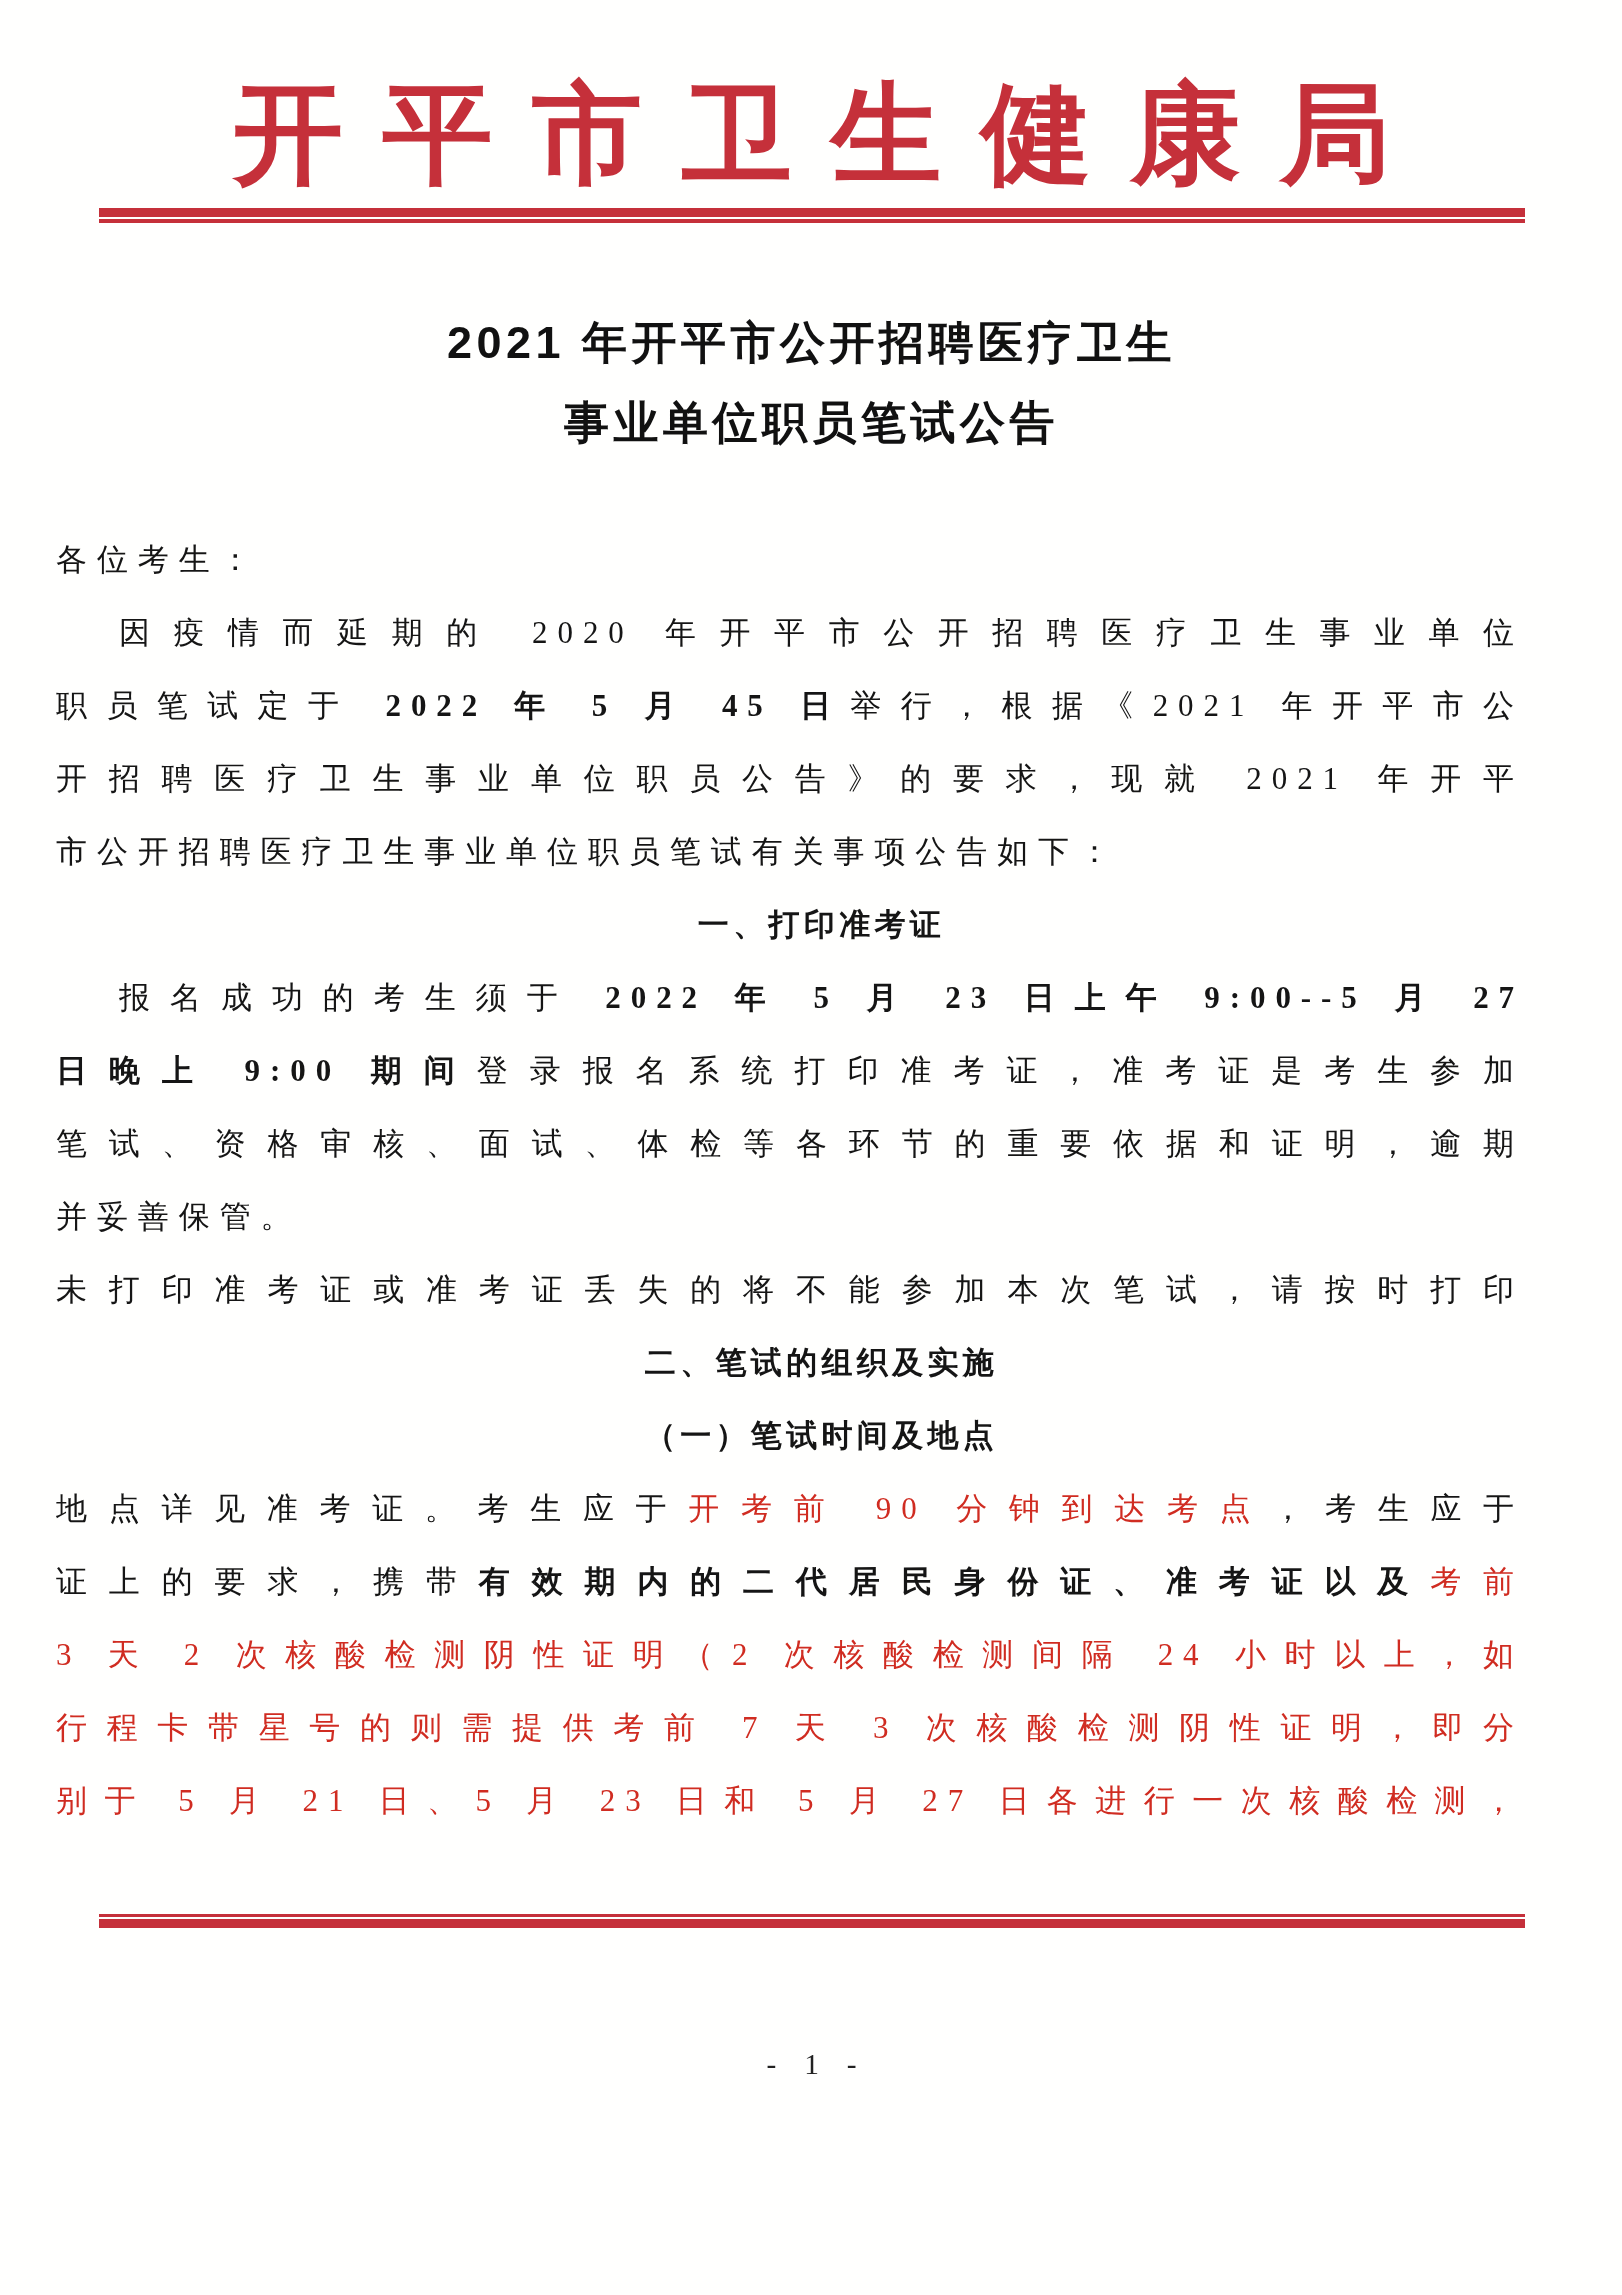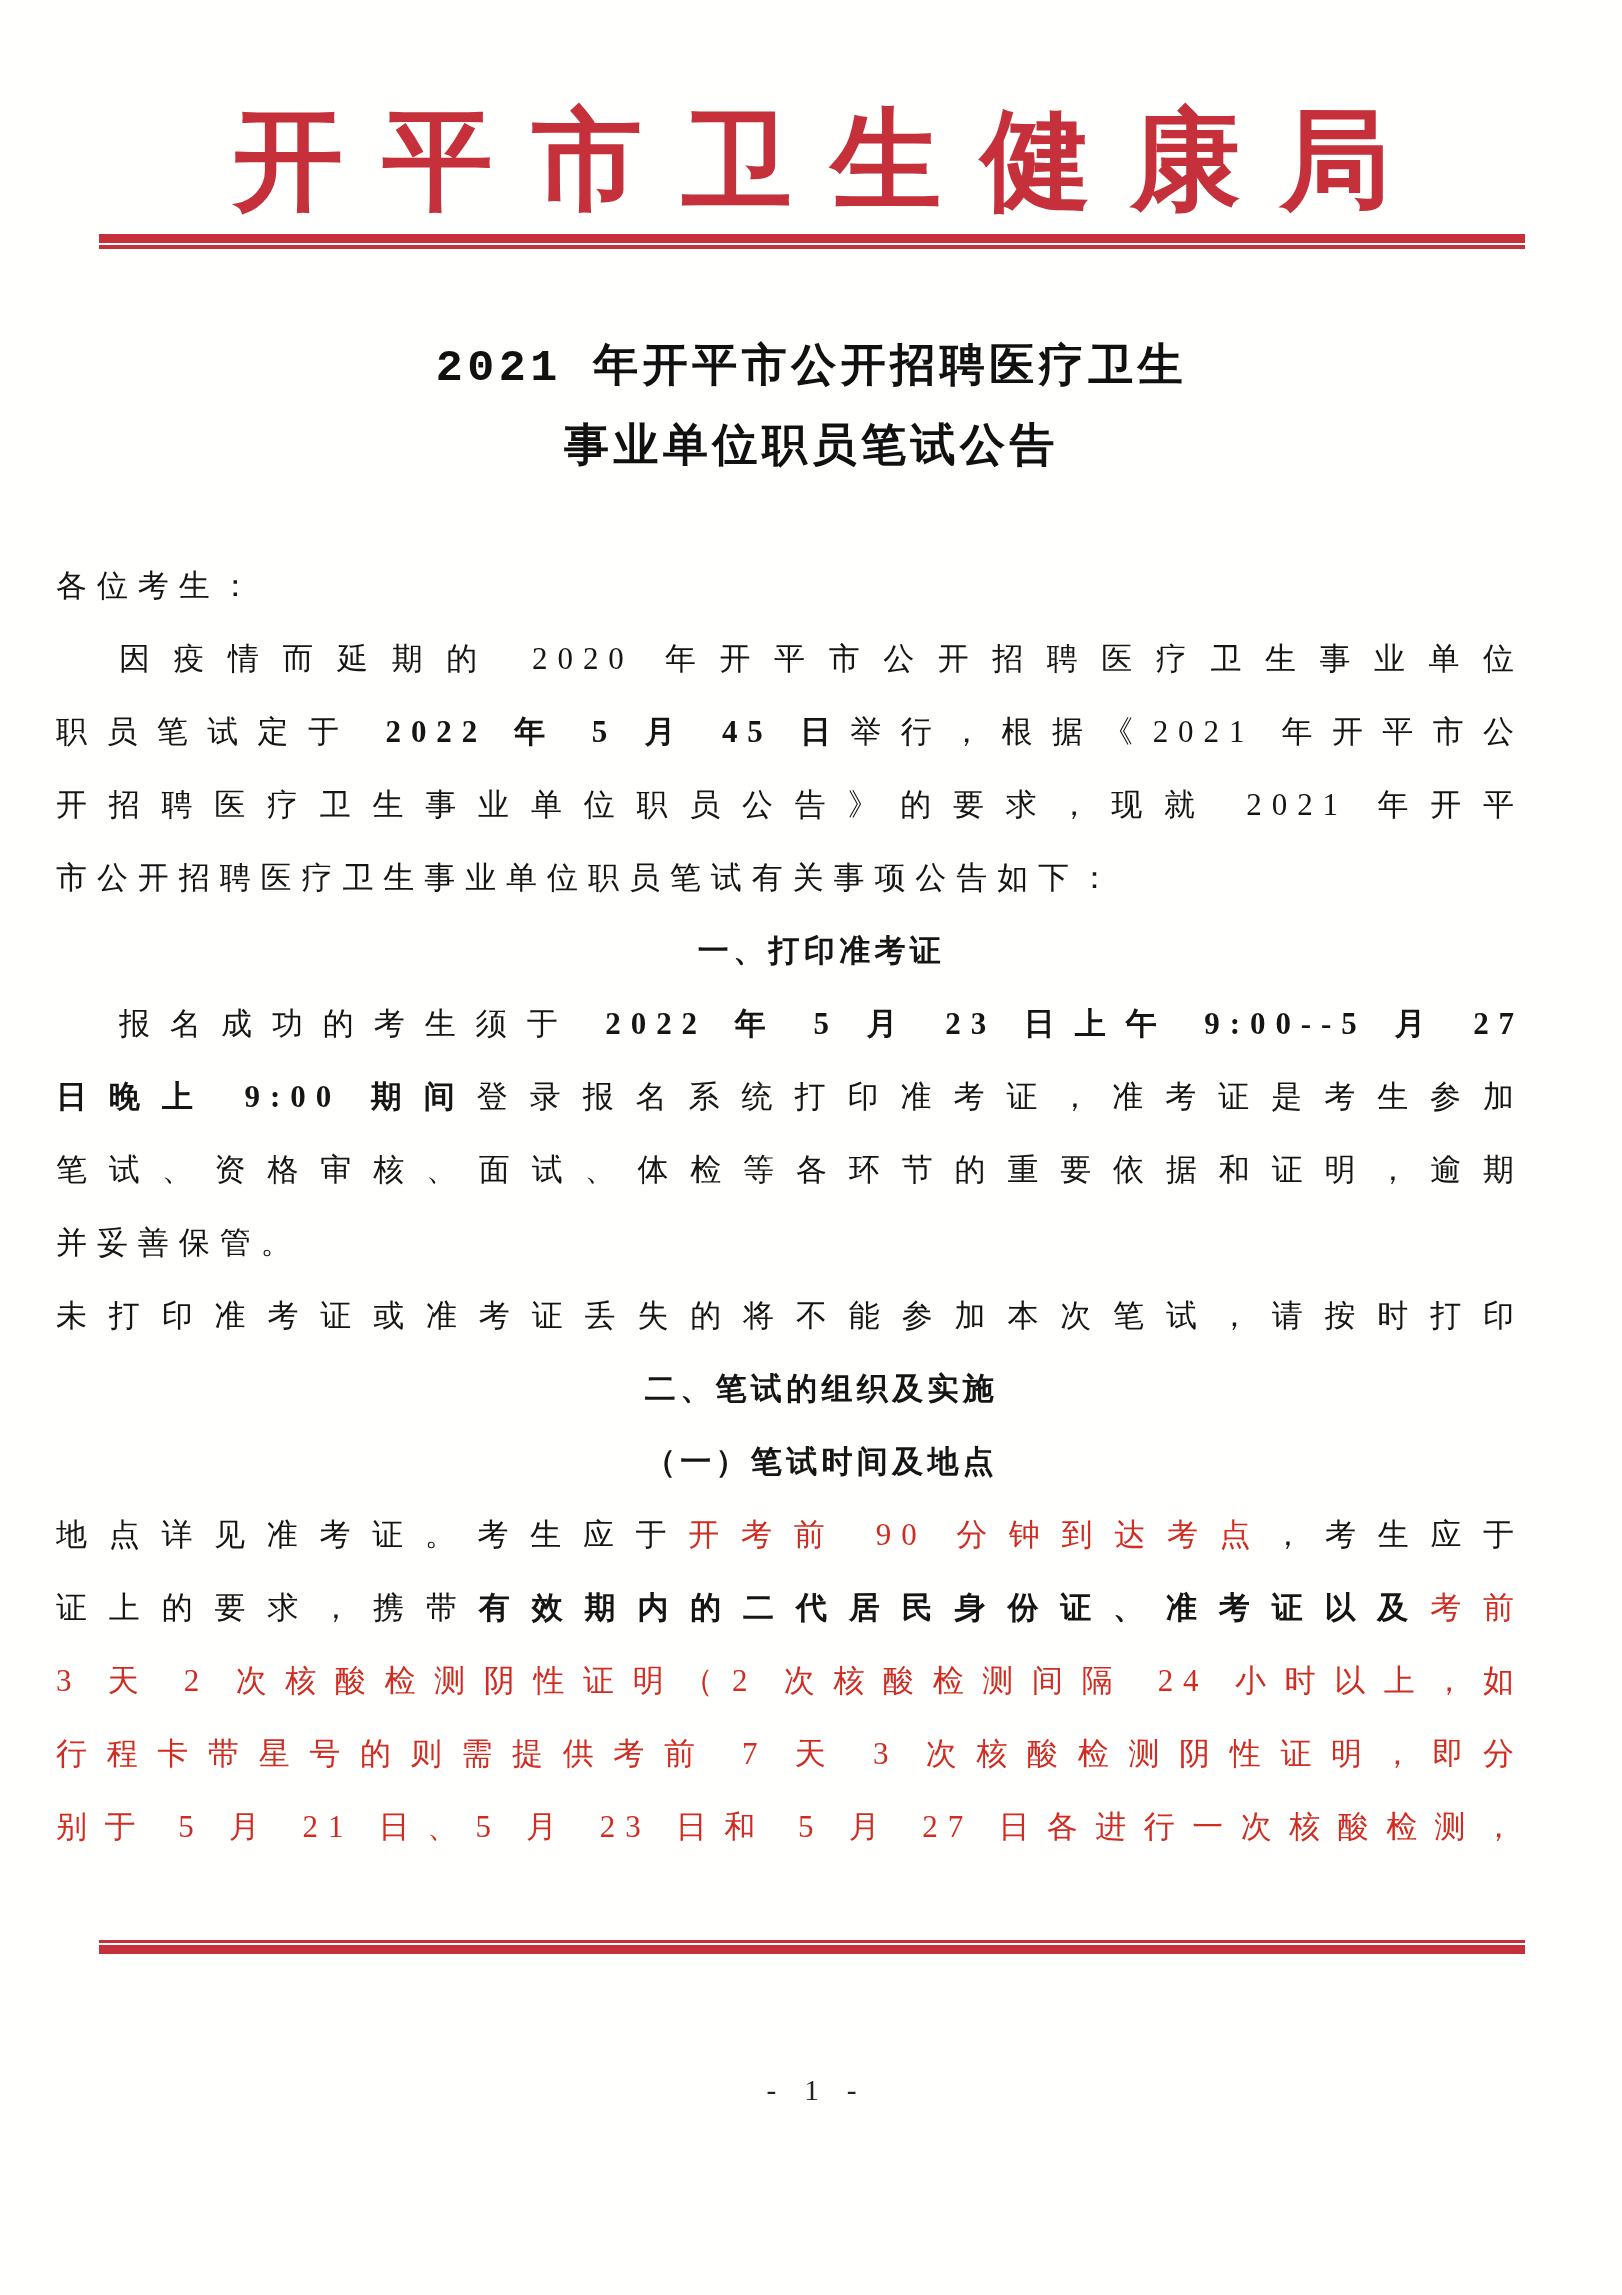--- a/index.html
+++ b/index.html
@@ -11,41 +11,41 @@
     position:relative;
     width:1623px;
     height:2295px;
     background:#fffffe;
     overflow:hidden;
     font-family:"Liberation Serif","DejaVu Serif",serif;
     color:#1a1a1a;
   }
   
   .agency{
-    padding-top:97px;
+    padding-top:71px;
     text-align:center;
     font-size:110px;
     line-height:128px;
     font-weight:700;
     letter-spacing:0.36em;
     text-indent:0.36em; 
     color:var(--brand-red);
     font-family:"Liberation Serif","DejaVu Serif",serif;
   }
   .rules{margin:9.2px 98px 0 99px;}
   .rule-thick{height:8.5px;background:var(--brand-red);}
   .rule-thin{height:3.3px;background:var(--brand-red);margin-top:2.6px;}
   .rules.footer{margin-top:77px;}
   .rules.footer .rule-thin{margin-top:0;}
   .rules.footer .rule-thick{margin-top:2.6px;}
   
   .doc-title{
     margin-top:80px;
     text-align:center;
-    font-family:Liberation Mono, monospace;
+    font-family:Liberation Sans, sans-serif;
     font-weight:700;
     font-size:45px;
     line-height:80px;
     color:#111;
     letter-spacing:0.10em;
   }
   
   .body-text{
     margin:60px 99px 0 56px;
     font-size:31px;

